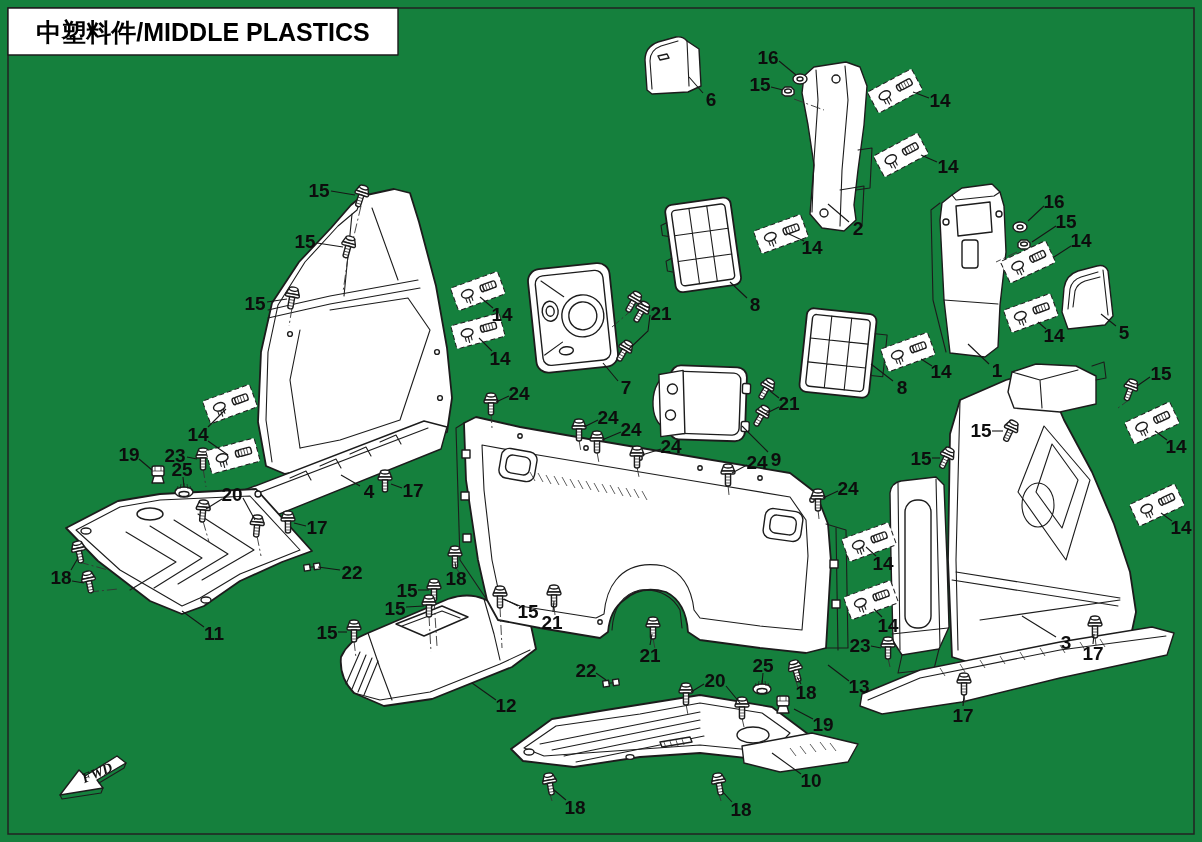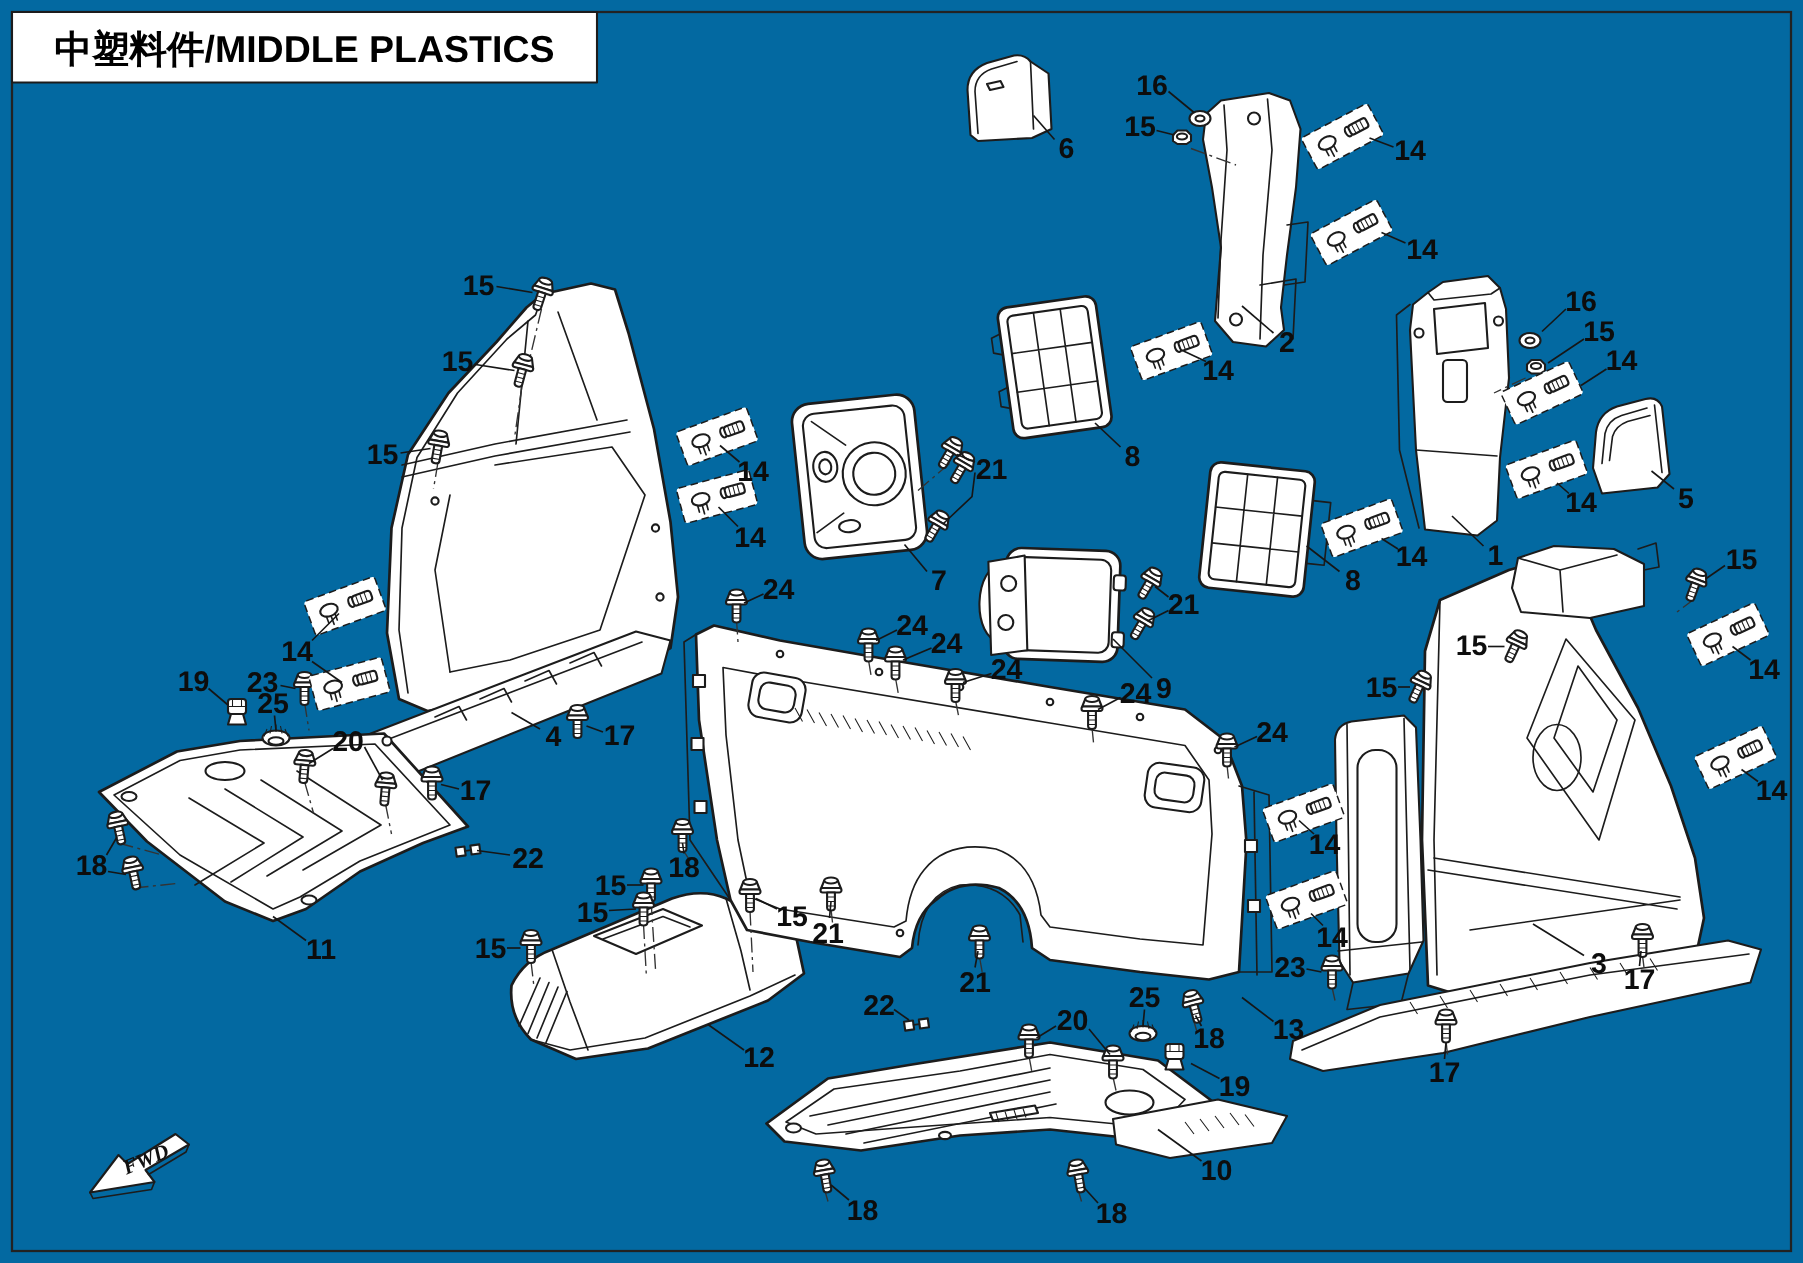--- a/index.html
+++ b/index.html
@@ -1,16 +1,16 @@
 <!DOCTYPE html>
 <html><head>
 <meta charset="utf-8">
 <style>
   html,body{margin:0;padding:0;background:#fff;}
-  .page{position:relative;width:1202px;height:842px;background:#0369a1;overflow:hidden;
+  .page{position:relative;width:1202px;height:842px;background:#15803d;overflow:hidden;
         font-family:"Liberation Sans",sans-serif;}
   svg{display:block;}
   .p  {fill:#fff;stroke:#1c1c1c;stroke-width:1.4;stroke-linejoin:round;stroke-linecap:round;}
   .p2 {fill:#fff;stroke:#1c1c1c;stroke-width:1.8;stroke-linejoin:round;stroke-linecap:round;}
   .ln {fill:none;stroke:#1c1c1c;stroke-width:1.1;stroke-linejoin:round;stroke-linecap:round;}
   .tn {fill:none;stroke:#1c1c1c;stroke-width:0.7;}
   .dashbox{fill:#fff;stroke:#1c1c1c;stroke-width:1;stroke-dasharray:5 3;}
   .leader{fill:none;stroke:#161616;stroke-width:1.1;}
   .axis{stroke:#333;stroke-width:0.9;stroke-dasharray:10 3 2 3;}
   .callout-num{font-family:"Liberation Sans",sans-serif;font-weight:700;font-size:19px;

